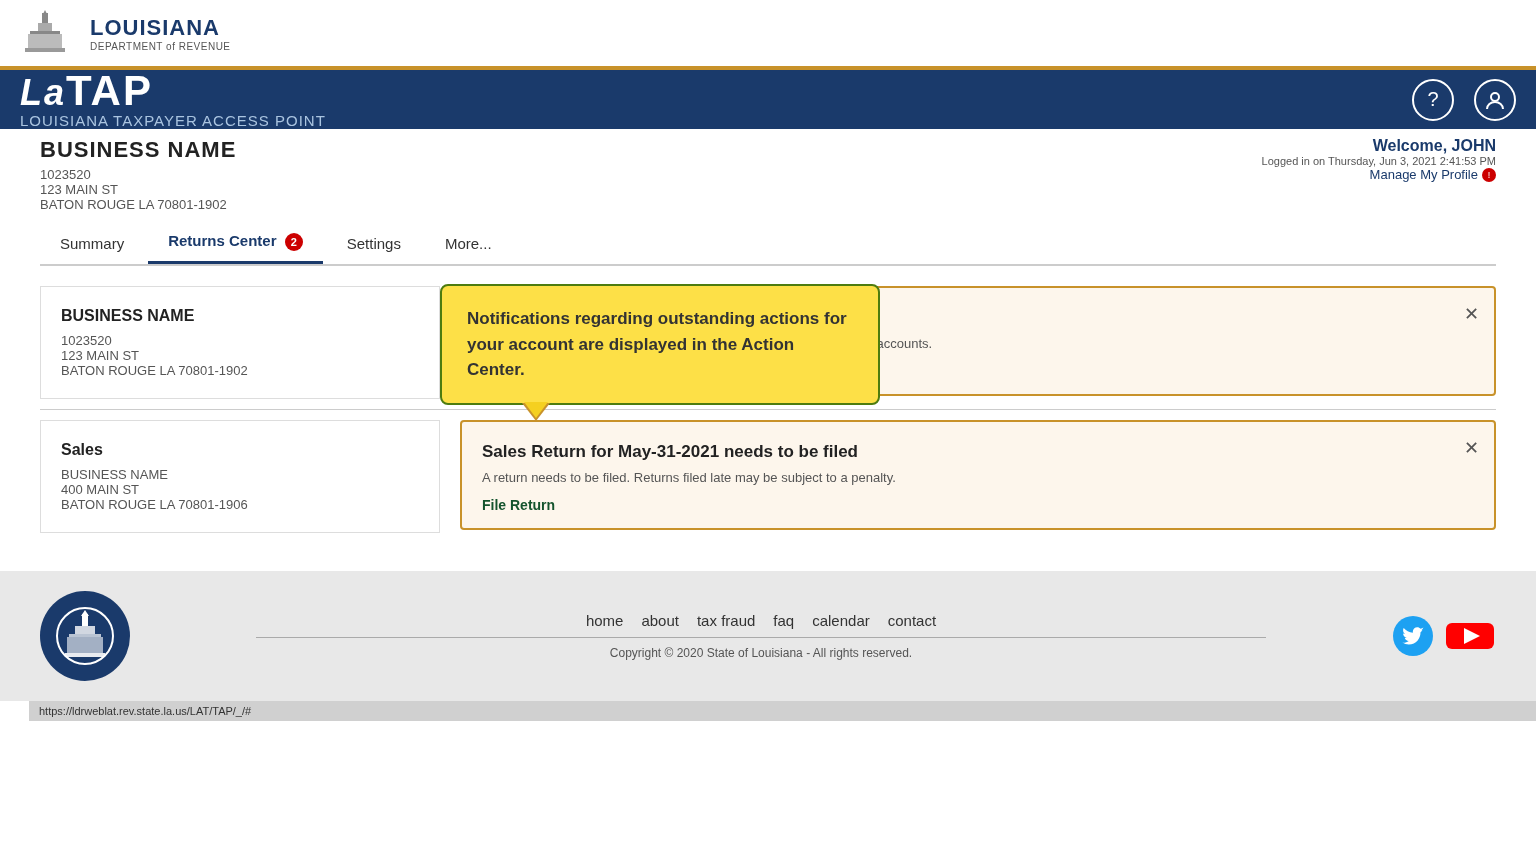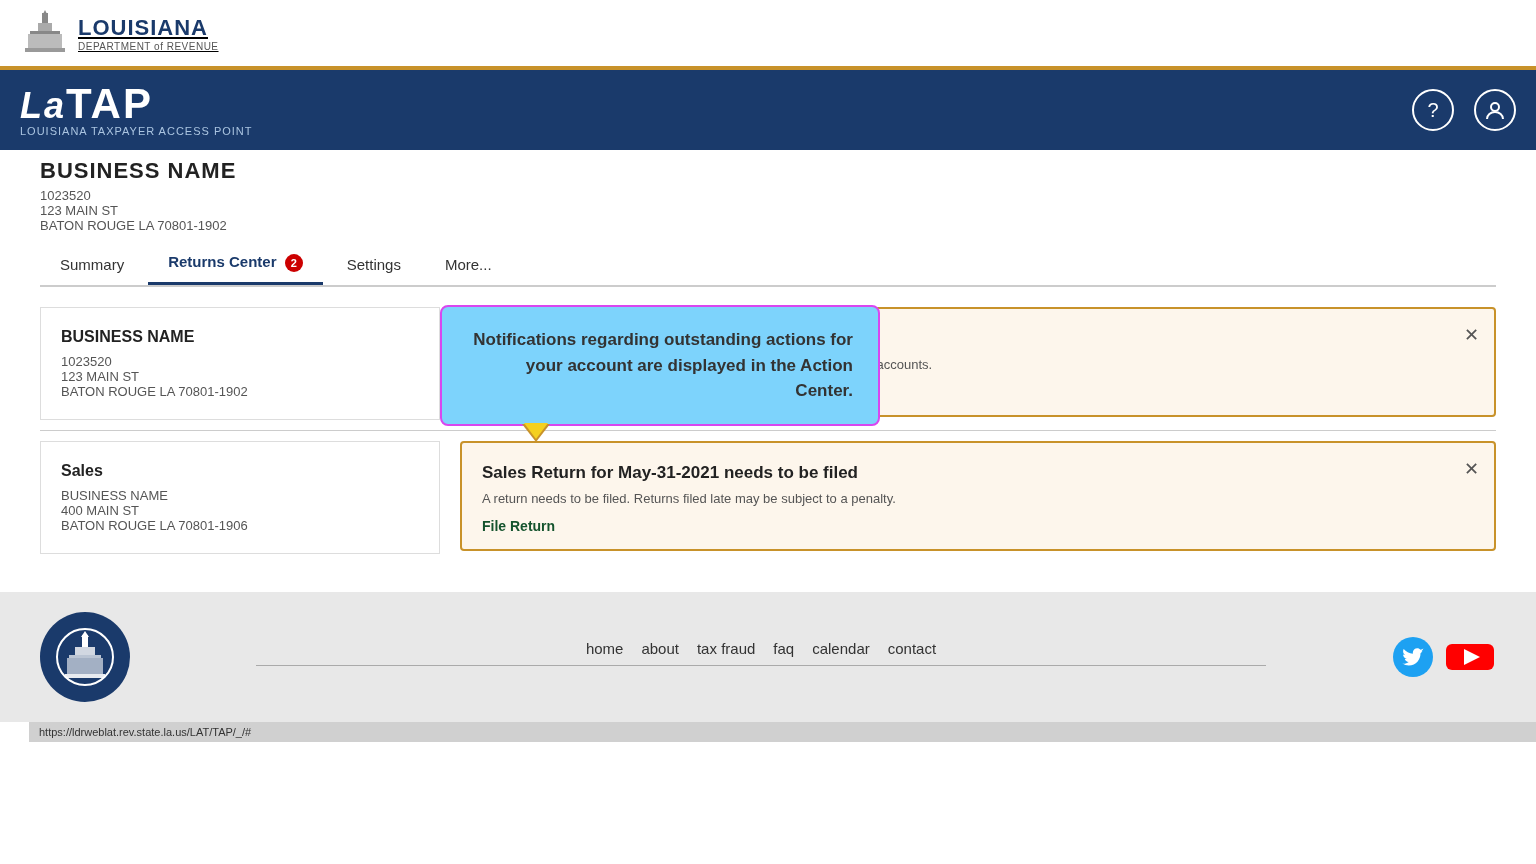--- a/index.html
+++ b/index.html
@@ -9,22 +9,21 @@
     .top-bar {
       background: #fff;
       padding: 8px 20px;
       border-bottom: 4px solid #c8922a;
       display: flex;
       align-items: center;
     }
     .top-logo {
       display: flex;
       align-items: center;
-      gap: 8px;
-      text-decoration: underline;
+      gap: 20px;
     }
     .logo-icon {
       width: 50px;
       height: 50px;
     }
     .logo-text {
       display: flex;
       flex-direction: column;
     }
     .logo-text .title {
@@ -39,37 +38,37 @@
       letter-spacing: 0.5px;
     }
 
     
     .nav-bar {
       background: #1a3a6b;
       padding: 0 20px;
       display: flex;
       align-items: center;
       justify-content: space-between;
-      height: 80px;
+      height: 59px;
       gap: 40px;
     }
     .nav-logo {
       display: flex;
       flex-direction: column;
       color: #fff;
     }
     .nav-logo .latap-title {
       font-size: 36px;
       font-weight: bold;
       color: #fff;
       letter-spacing: 2px;
       line-height: 1;
     }
     .nav-logo .latap-sub {
-      font-size: 11px;
+      font-size: 15px;
       color: #aac4e0;
       letter-spacing: 1px;
       text-transform: uppercase;
     }
     .nav-icons {
       display: flex;
       gap: 20px;
       align-items: center;
     }
     .nav-icon-btn {
@@ -188,30 +187,30 @@
       justify-content: center;
       margin-left: 4px;
       vertical-align: middle;
     }
 
     
     .tooltip-bubble {
       position: absolute;
       top: 155px;
       left: 440px;
-      background: #7dd3fc;
-      border: 2px solid #d946ef;
+      background: #fde047;
+      border: 2px solid #4d7c0f;
       border-radius: 8px;
       padding: 20px 25px;
       max-width: 440px;
       z-index: 100;
       font-size: 17px;
       font-weight: bold;
       color: #333;
-      text-align: right;
+      text-align: left;
       line-height: 1.5;
     }
     .tooltip-bubble::before {
       content: '';
       position: absolute;
       bottom: -18px;
       left: 80px;
       border-left: 14px solid transparent;
       border-right: 14px solid transparent;
       border-top: 18px solid #c8922a;
@@ -398,20 +397,28 @@
 </div>
 
 <div class="main-content">
 
   <div class="header-row">
     <div class="business-header">
       <div class="biz-name">BUSINESS NAME</div>
       <div class="biz-id">1023520</div>
       <div class="biz-address">123 MAIN ST</div>
       <div class="biz-address">BATON ROUGE LA 70801-1902</div>
+    </div>
+    <div class="user-info">
+      <div class="welcome">Welcome, JOHN</div>
+      <div class="login-time">Logged in on Thursday, Jun 3, 2021 2:41:53 PM</div>
+      <a class="manage-link">
+        <span>Manage My Profile</span>
+        <span class="red-dot">!</span>
+      </a>
     </div>
   </div>
 
   <div class="tabs-row">
     <button class="tab">
       <span>Summary</span>
     </button>
     <button class="tab active">
       <span>Returns Center</span>
       <span class="tab-badge">2</span>
@@ -478,20 +485,21 @@
     <div class="footer-center">
       <div class="footer-nav">
         <a class="footer-nav-link">home</a>
         <a class="footer-nav-link">about</a>
         <a class="footer-nav-link">tax fraud</a>
         <a class="footer-nav-link">faq</a>
         <a class="footer-nav-link">calendar</a>
         <a class="footer-nav-link">contact</a>
       </div>
       <hr class="footer-divider">
+      <div class="footer-copy">Copyright © 2020 State of Louisiana - All rights reserved.</div>
     </div>
     <div class="footer-social">
 
       <svg width="42" height="42" viewBox="0 0 42 42" style="cursor:pointer;">
         <circle cx="21" cy="21" r="20" fill="#1da1f2"></circle>
         <path d="M32 14.5c-.8.4-1.7.6-2.6.7.9-.6 1.6-1.5 2-2.6-.9.5-1.8.9-2.8 1.1-.8-.9-2-1.5-3.3-1.5-2.5 0-4.5 2-4.5 4.5 0 .4 0 .7.1 1-3.7-.2-7-2-9.2-4.7-.4.6-.6 1.4-.6 2.2 0 1.6.8 2.9 2 3.7-.7 0-1.4-.2-2-.5v.1c0 2.2 1.5 4 3.6 4.4-.4.1-.7.2-1.1.2-.3 0-.5 0-.8-.1.5 1.7 2.1 2.9 3.9 2.9-1.4 1.1-3.2 1.8-5.2 1.8-.3 0-.7 0-1-.1 1.8 1.2 4 1.9 6.3 1.9 7.6 0 11.7-6.3 11.7-11.7v-.5c.8-.6 1.5-1.3 2-2.2z" fill="white"></path>
       </svg>
 
       <svg width="52" height="42" viewBox="0 0 52 42" style="cursor:pointer;">
         <rect x="2" y="8" width="48" height="26" rx="6" fill="#ff0000"></rect>

